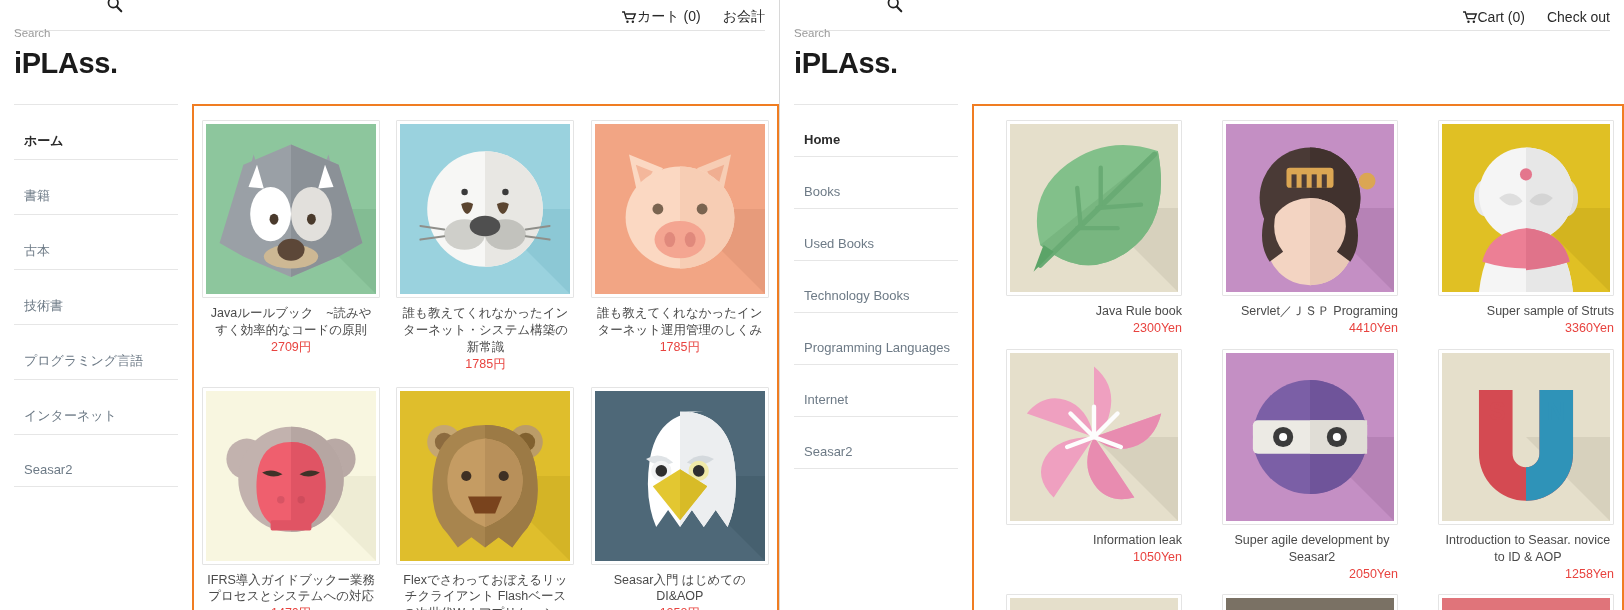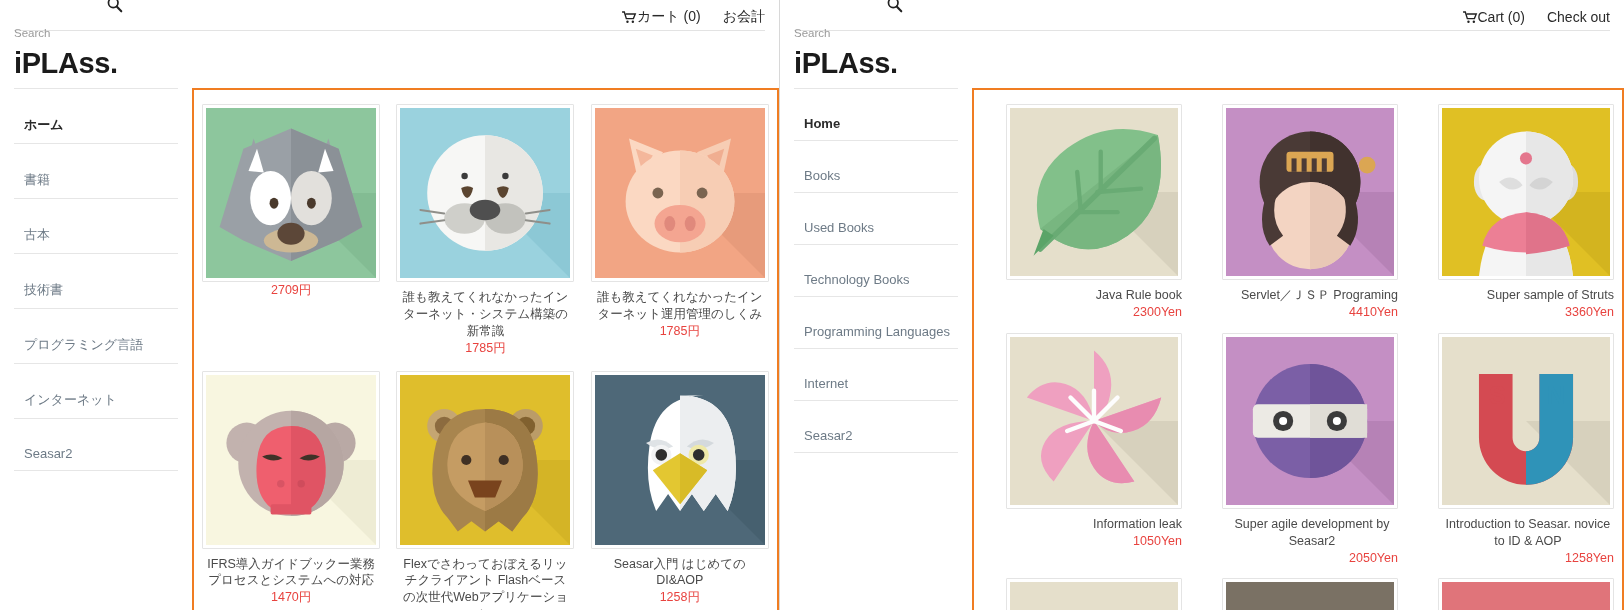--- a/index.html
+++ b/index.html
@@ -35,21 +35,21 @@
     font-size: 14px; color: #2a2a2a; text-decoration: none;
     display: flex; align-items: center; white-space: nowrap;
   }
   .cart-icon { width: 15px; height: 13px; display: block; }
   .topbar-rule { height: 1px; background: #e3e3e3; margin: 0 14px; }
 
   
   .brand {
     font-size: 29px; font-weight: bold; color: #1b1b1b;
     letter-spacing: -0.4px;
-    padding: 16px 0 8px 14px;
+    padding: 16px 0 24px 14px;
   }
 
   
   .body-row { display: flex; align-items: flex-start; padding-left: 14px; }
   .sidebar { width: 178px; flex: 0 0 178px; padding-right: 14px; }
   .nav-item {
     display: block;
     font-size: 13px; color: #6d7a86;
     padding: 27px 2px 9px 10px;
     border-bottom: 1px solid #e6e6e6;
@@ -148,20 +148,21 @@
                 <path d="M30 24 L34 38 L25 37 Z" fill="#ffffff"></path>
                 <path d="M70 24 L66 38 L75 37 Z" fill="#ffffff"></path>
                 <ellipse cx="38" cy="53" rx="12" ry="16" fill="#ffffff"></ellipse>
                 <ellipse cx="62" cy="53" rx="12" ry="16" fill="#e2e0dc"></ellipse>
                 <ellipse cx="40" cy="56" rx="2.6" ry="3.2" fill="#4a3a2c"></ellipse>
                 <ellipse cx="62" cy="56" rx="2.6" ry="3.2" fill="#4a3a2c"></ellipse>
                 <ellipse cx="50" cy="78" rx="16" ry="7" fill="#cdb894"></ellipse>
                 <ellipse cx="50" cy="74" rx="8" ry="6.5" fill="#5c4738"></ellipse>
               </svg>
             </div>
+            <div class="ptitle">Javaルールブック　~読みやすく効率的なコードの原則</div>
             <div class="pprice">2709円</div>
           </div>
 
           <div class="cell">
             <div class="thumb-box">
               <svg class="thumb" viewBox="0 0 100 100">
                 <rect width="100" height="100" fill="#9ad2de"></rect>
                 <path d="M50 50 L100 100 L100 50 Z" fill="#8cc8d5"></path>
                 <circle cx="50" cy="50" r="34" fill="#f7f7f5"></circle>
                 <path d="M50 16 A34 34 0 0 1 50 84 Z" fill="#e8e7e3"></path>

